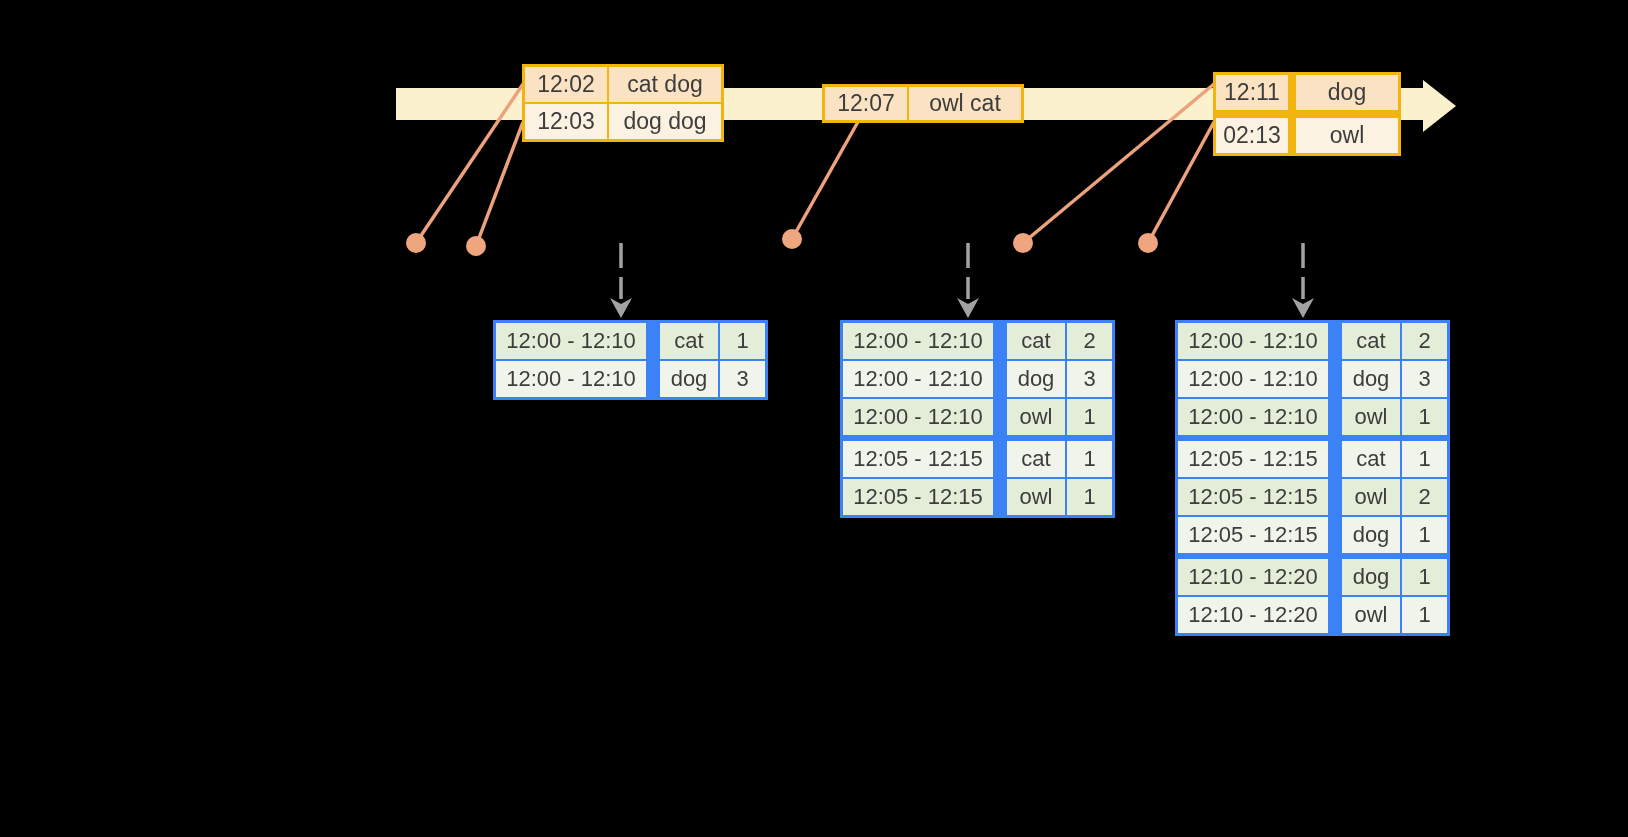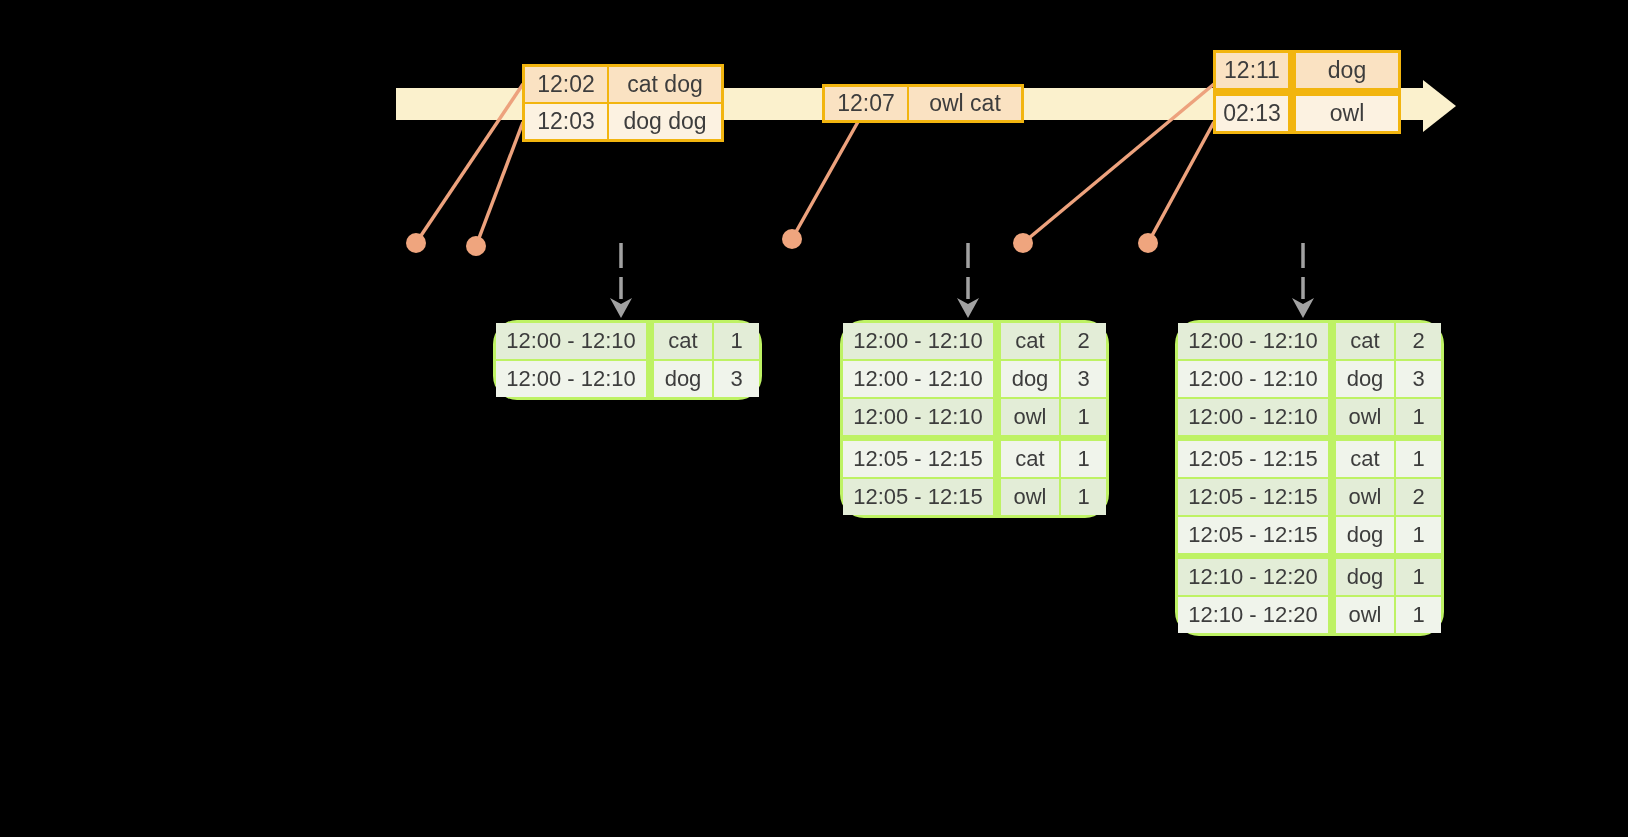--- a/index.html
+++ b/index.html
@@ -25,42 +25,42 @@
   .trigger-head { fill:#a2a2a2; }
 
   
   .etable {
     position:absolute; z-index:3;
     background:#f2b50f; border:3px solid #f2b50f;
     display:grid; gap:2px;
   }
   #etableA { left:522px; top:64px; grid-template-columns:82px 112px; grid-auto-rows:35px; }
   #etableB { left:822px; top:84px; grid-template-columns:82px 112px; grid-auto-rows:33px; }
-  #etableC { left:1213px; top:50px; grid-template-columns:72px 102px; grid-auto-rows:35px;gap:8px; }
+  #etableC { left:1213px; top:72px; grid-template-columns:72px 102px; grid-auto-rows:35px;gap:8px; }
   .ecell {
     display:flex; align-items:center; justify-content:center;
     font-size:23px; white-space:nowrap;
   }
   .peach { background:#fae2c2; }
   .cream { background:#fcf2e1; }
 
   
-  .gtable { position:absolute; z-index:3; background:#bef264; padding:3px;border-radius:24px; }
+  .gtable { position:absolute; z-index:3; background:#3b82f6; padding:3px; }
   #gtable1 { left:493px; top:320px; }
   #gtable2 { left:840px; top:320px; }
   #gtable3 { left:1175px; top:320px; }
   .grow { display:flex; margin-bottom:2px; }
   .grow:last-child { margin-bottom:0; }
   .grow.gsep { margin-bottom:6px; }
   .gcell {
     height:36px; display:flex; align-items:center; justify-content:center;
     font-size:22px; white-space:nowrap;
   }
   .gwin { width:150px; }
-  .gword { width:58px; margin-left:8px; }
+  .gword { width:58px; margin-left:14px; }
   .gcount { width:45px; margin-left:2px; }
   .gtable .grow:nth-child(odd)  .gcell { background:#e3edd7; }
   .gtable .grow:nth-child(even) .gcell { background:#f0f4eb; }
 </style>
 </head>
 <body>
 
 <div class="stage">
 
   <div class="tl-band"></div>

